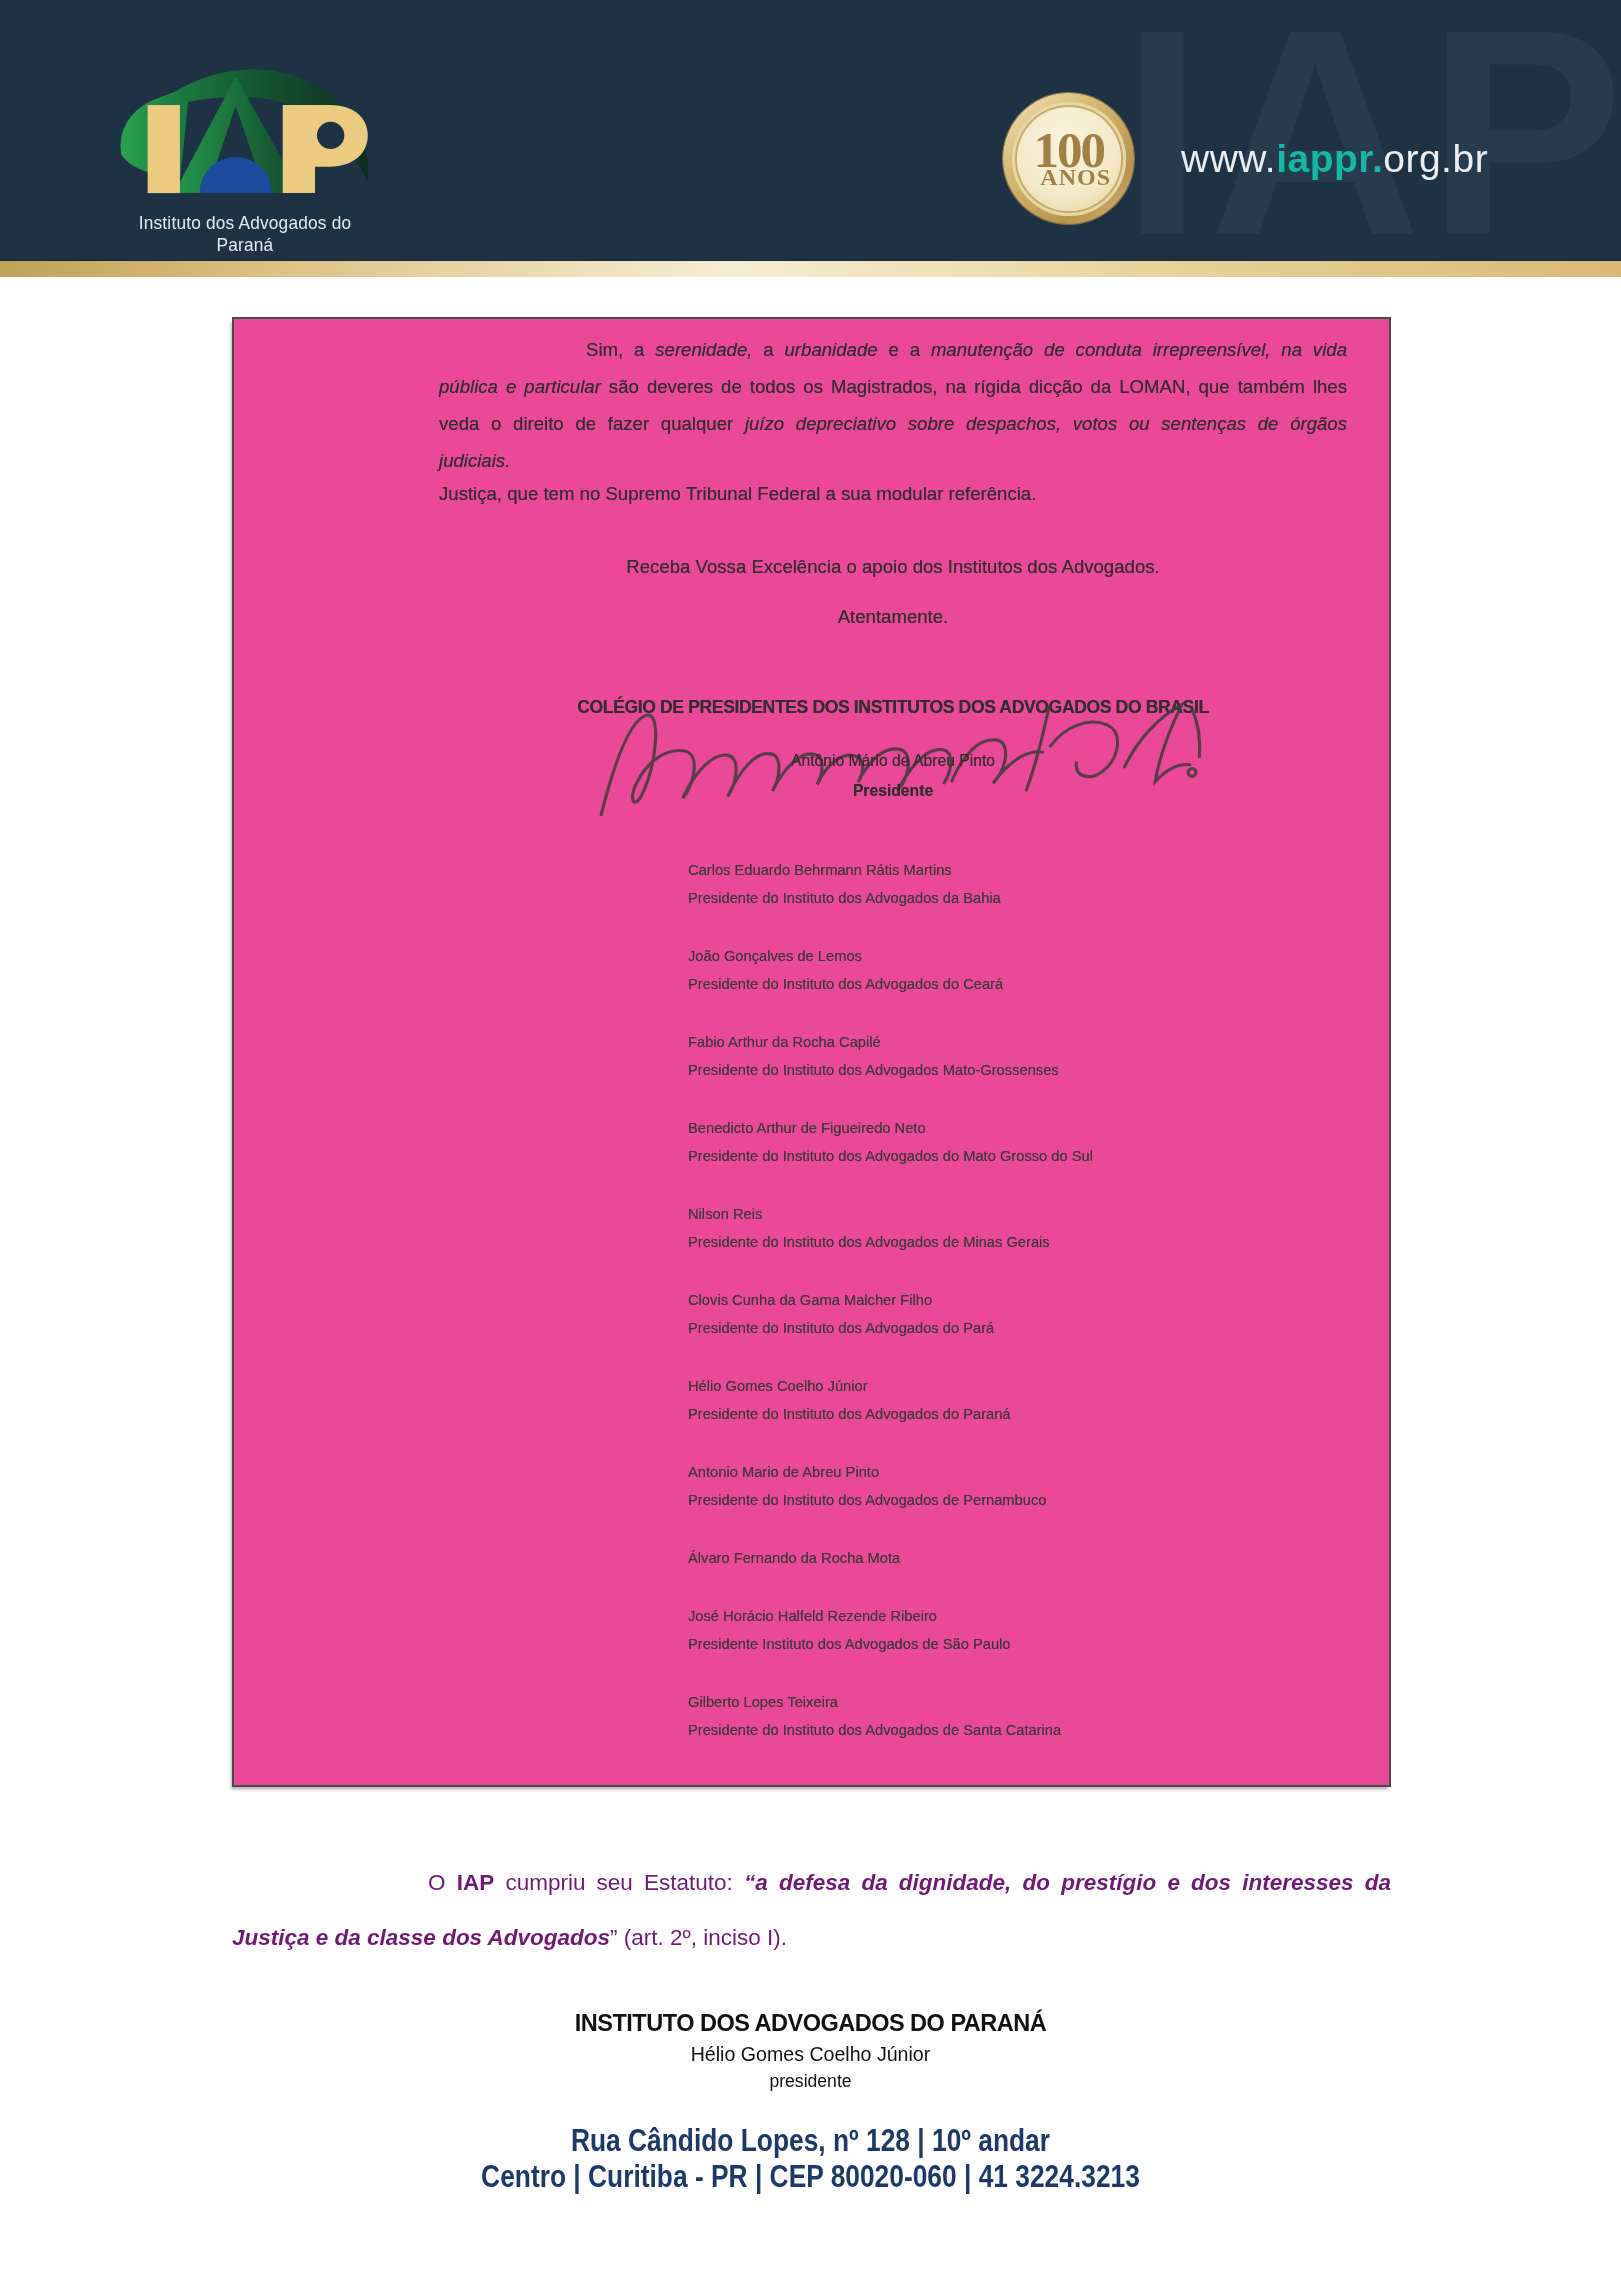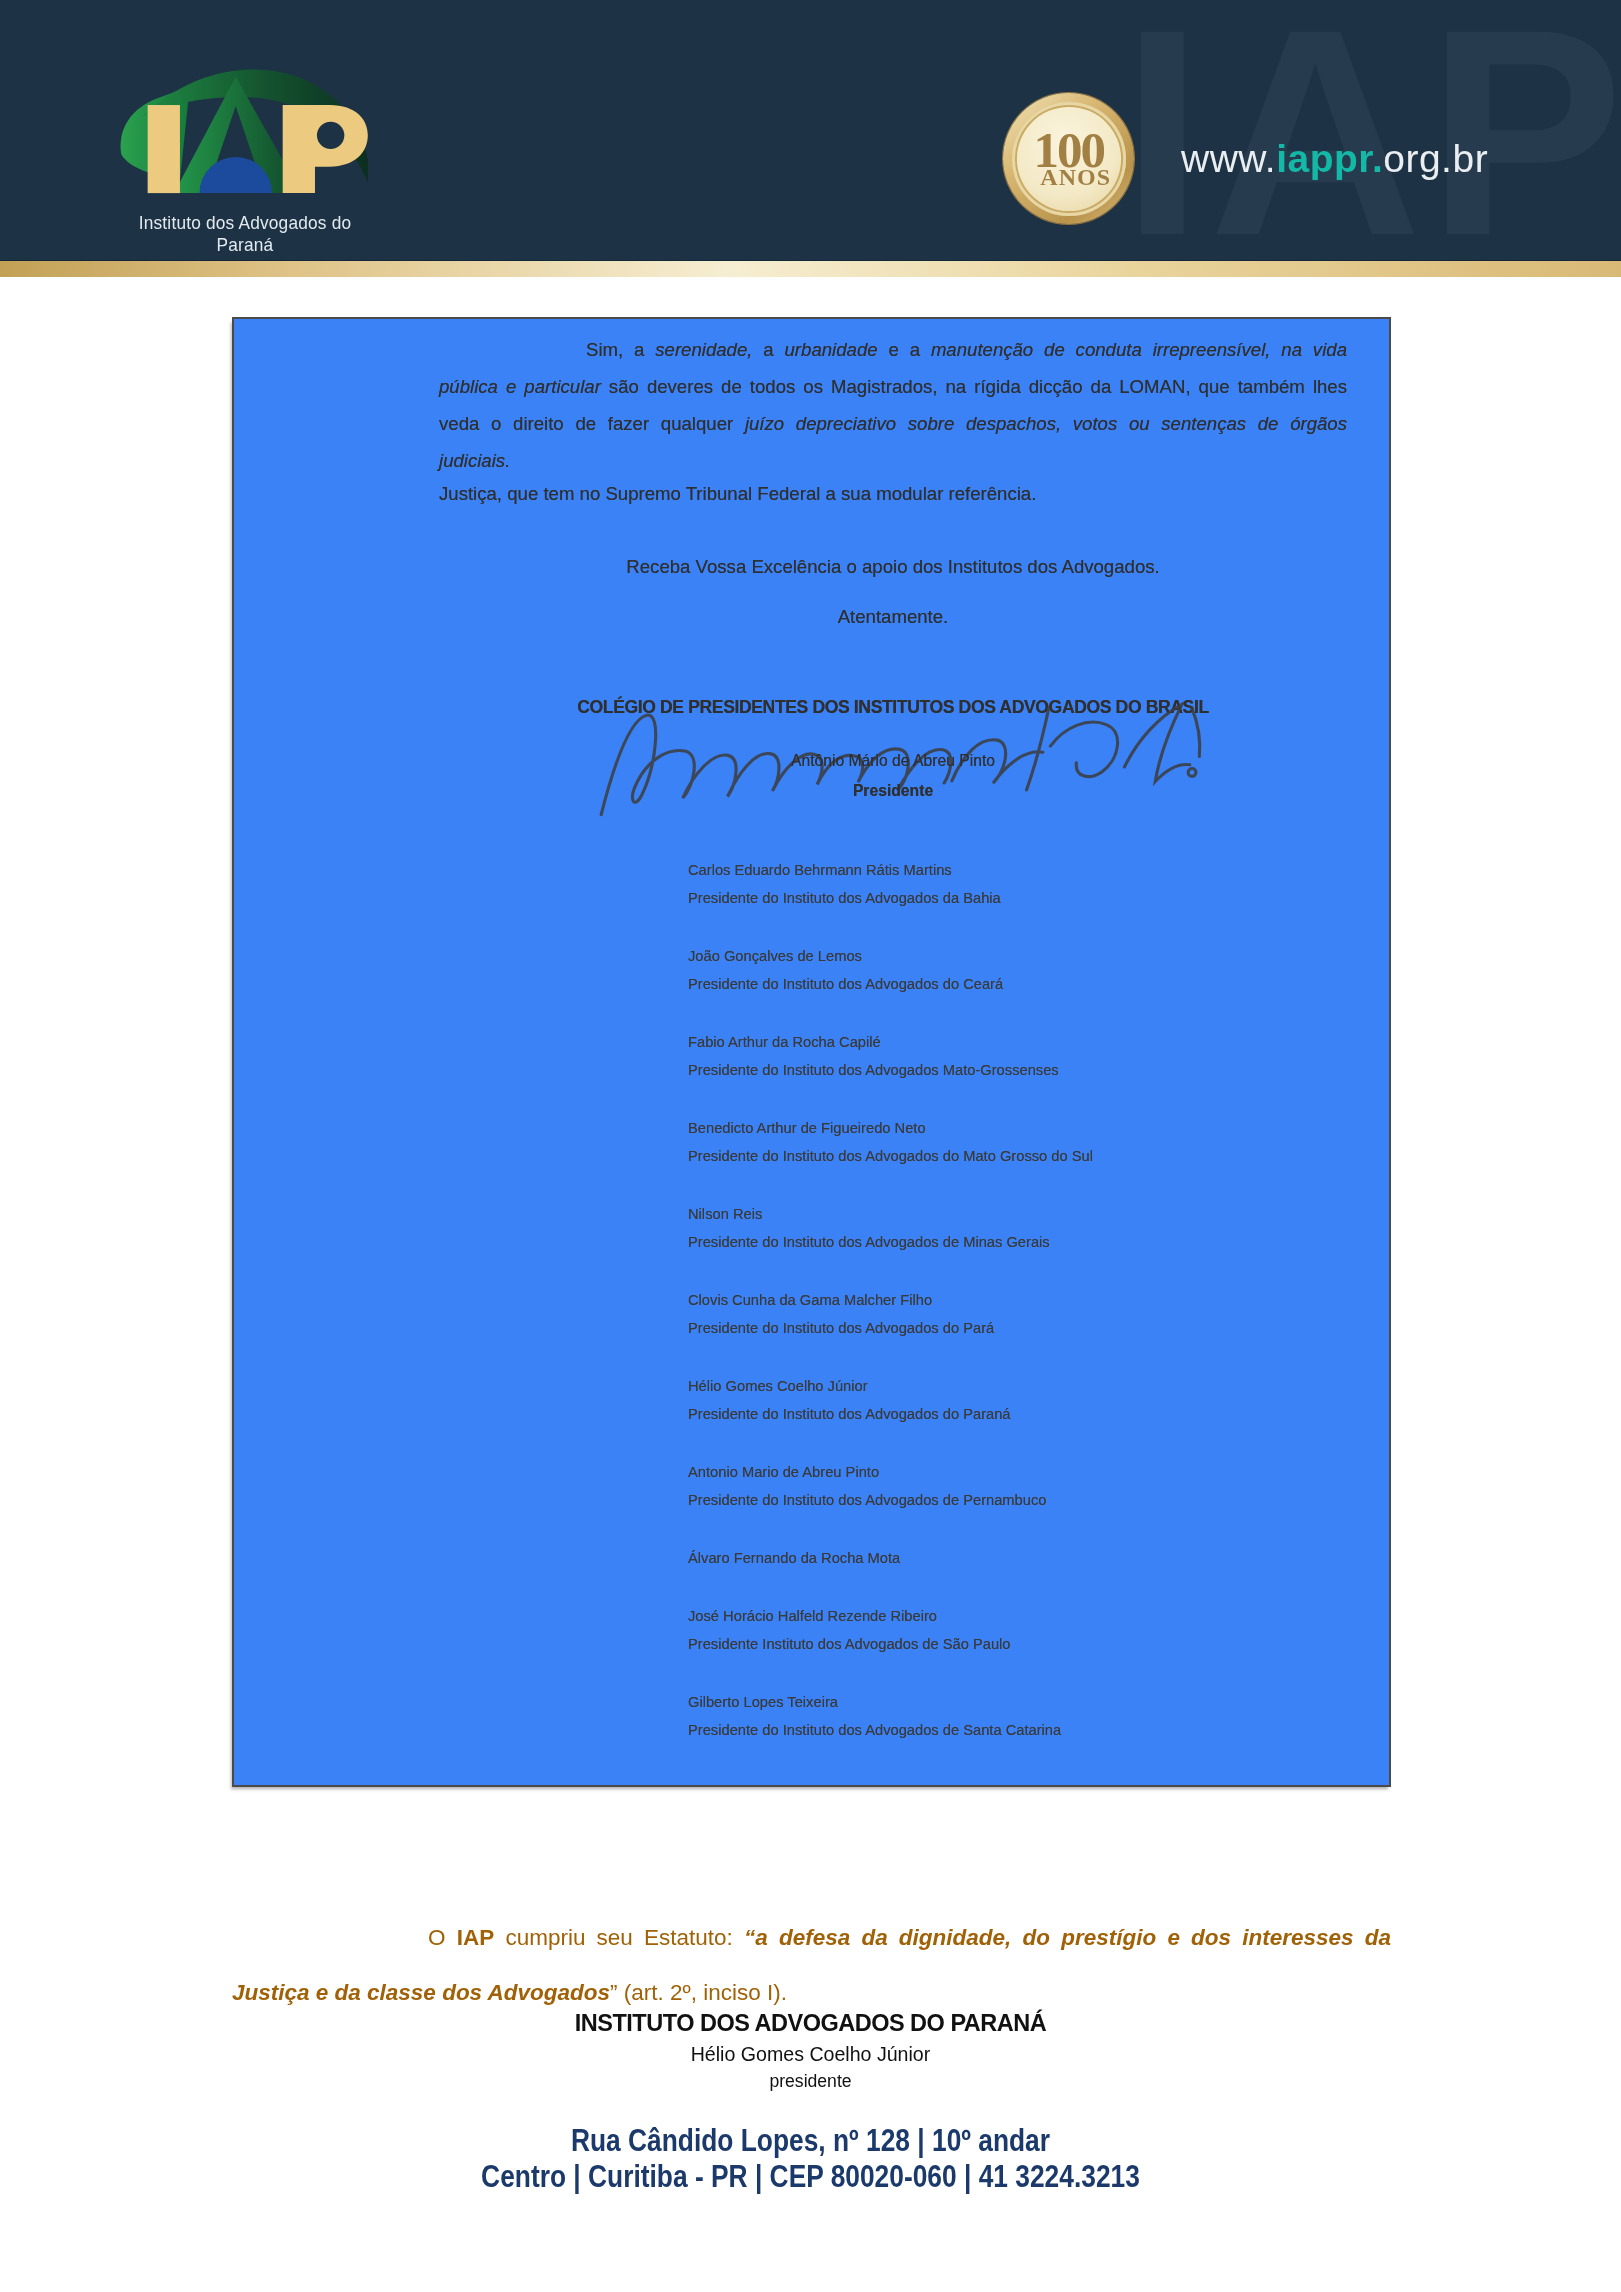--- a/index.html
+++ b/index.html
@@ -32,21 +32,21 @@
                   margin-top:-7.8px; margin-left:13.7px; }
   .website { position:absolute; left:1181px; top:137px; color:#eaeef1; font-size:39px;
              letter-spacing:0.5px; }
   .website .b { font-weight:700; color:#14b8a6; }
   .goldbar { position:absolute; left:0; top:260px; width:1621px; height:16.7px;
              background:linear-gradient(90deg,#c2a055 0%,#dfc387 18%,#f6eed2 45%,#e9d49c 70%,#d9b976 100%);
              border-top:1px solid #12273a; }
 
   
   .letter { position:absolute; left:232px; top:317px; width:1159px; height:1470px;
-            background:#3b82f6; border:2px solid #4a4a4a; border-bottom-width:2.9px;
+            background:#ec4899; border:2px solid #4a4a4a; border-bottom-width:2.9px;
             box-shadow:-2px 3.9px 2.9px -1px rgba(110,110,110,0.5); }
   .scan { color:#2f2f2f; text-shadow:0 0 0.5px rgba(50,50,50,0.75); }
   .letter-col { position:absolute; left:205px; width:908px; font-size:18.6px; line-height:37px; }
   .ln  { text-align:justify; text-align-last:justify; }
   .ln.last { text-align-last:left; }
   .ind { text-indent:147px; }
   .it  { font-style:italic; }
   .ctr { text-align:right; text-align-last:center; }
   .college { position:absolute; left:205px; width:908px; text-align:center;
              font-size:17.6px; font-weight:700; letter-spacing:-0.4px; }
@@ -55,22 +55,22 @@
   .signer-title { position:absolute; left:205px; width:908px; text-align:center;
                   font-size:15.7px; font-weight:700; }
   .signature { position:absolute; left:356px; top:369px; width:667px; height:127px;
                transform:rotate(-2deg); }
   .sig-list { position:absolute; left:454px; top:537px; width:647px; }
   .sig-entry { margin-bottom:30px; }
   .sig-name, .sig-title { font-size:14.7px; line-height:28px; color:#3a3a3a;
                           text-shadow:0 0 0.4px rgba(60,60,60,0.7); }
 
   
-  .statute { position:absolute; left:232px; top:1910px; width:1159px;
-             font-size:22.5px; line-height:55px; color:#a16207;
+  .statute { position:absolute; left:232px; top:1855px; width:1159px;
+             font-size:22.5px; line-height:55px; color:#701a75;
              text-align:justify; }
   .statute .l1 { text-align:justify; text-align-last:justify; text-indent:196px; }
   .statute .l2 { text-align-last:left; }
   .statute .bd { font-weight:700; }
   .statute .bi { font-weight:700; font-style:italic; }
 
   .institute { position:absolute; left:0; top:2007px; width:1621px; text-align:center;
                color:#111; }
   .inst-title { font-size:23.5px; font-weight:700; letter-spacing:-0.5px; line-height:33px; }
   .inst-name  { font-size:19.6px; line-height:29px; }

